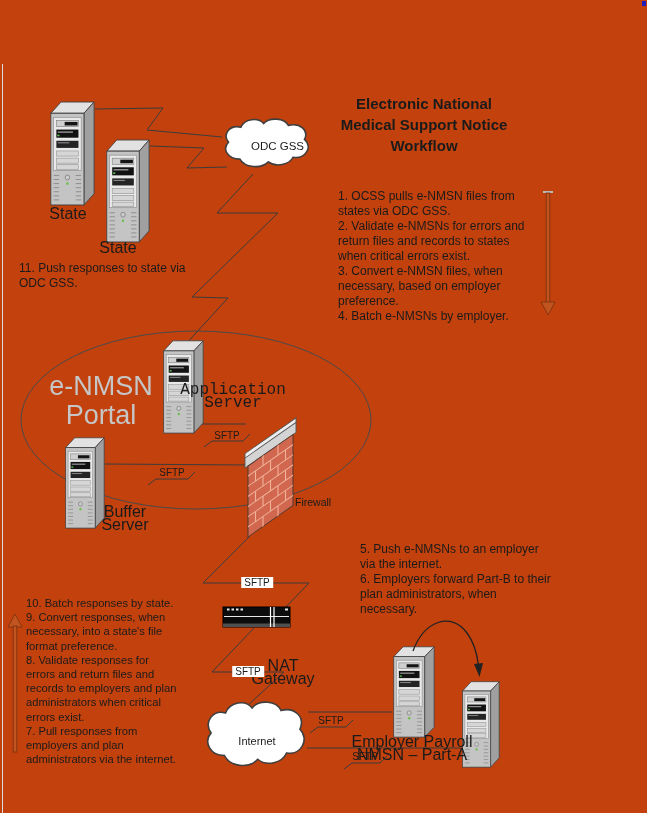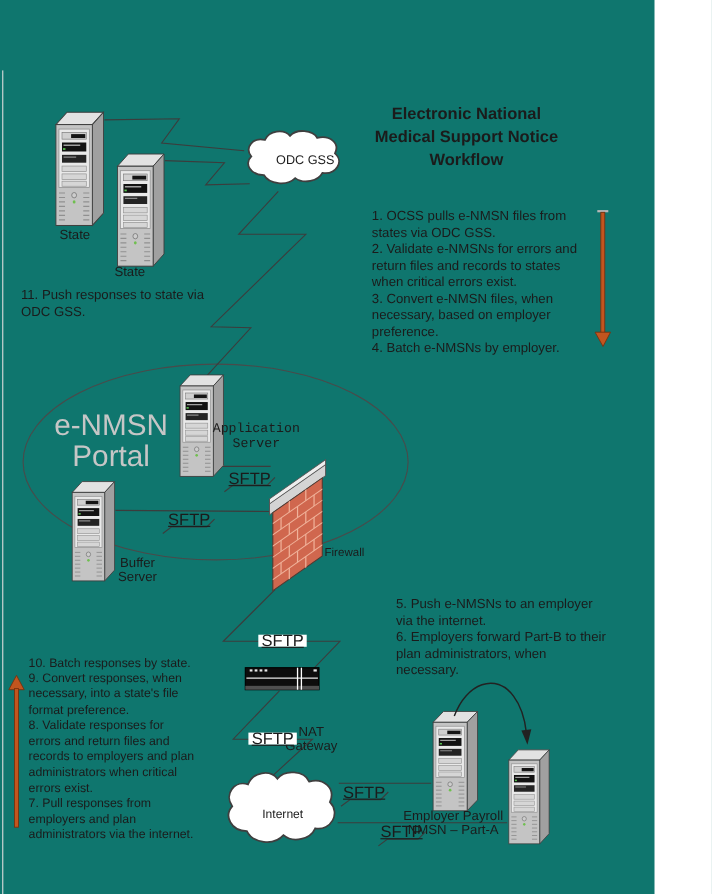--- a/index.html
+++ b/index.html
@@ -1,25 +1,25 @@
 <!DOCTYPE html>
 <html><head>
 <meta charset="utf-8">
 <style>
   html,body{margin:0;padding:0;background:#fff;}
-  #canvas{position:relative;width:595px;height:813px;background:#0f766e;overflow:hidden;
+  #canvas{position:relative;width:647px;height:813px;background:#c2410c;overflow:hidden;
           font-family:"Liberation Sans",sans-serif;}
   svg.layer{position:absolute;left:0;top:0;z-index:1;}
   .txt{position:absolute;z-index:2;color:#1b1b1b;white-space:pre-line;}
   .title{font-weight:bold;font-size:15px;line-height:21px;text-align:center;transform:translateX(-50%);}
   .step{font-size:12px;line-height:15px;}
   .step-sm{font-size:11.2px;line-height:14.2px;}
-  .lbl{font-size:12px;line-height:13px;text-align:center;transform:translateX(-50%);}
+  .lbl{font-size:16px;line-height:13px;text-align:center;transform:translateX(-50%);}
   .lbl-left{font-size:10.5px;line-height:13px;}
-  .sftp{font-size:15px;line-height:11px;transform:translateX(-50%);text-decoration:underline;}
+  .sftp{font-size:10px;line-height:11px;transform:translateX(-50%);}
   .sftp.online{background:#ffffff;padding:0 3px;}
   .portal-text{font-size:27px;line-height:29px;color:#c6c6c6;text-align:center;transform:translateX(-50%);}
   .page-edge{position:absolute;left:2px;top:64px;width:1px;height:749px;background:#dcdcdc;z-index:0;}
   .artifact{position:absolute;left:642px;top:1px;width:4px;height:5px;background:#1f1fbf;z-index:3;}
 </style>
 </head>
 <body>
 
 <div id="canvas">
 

